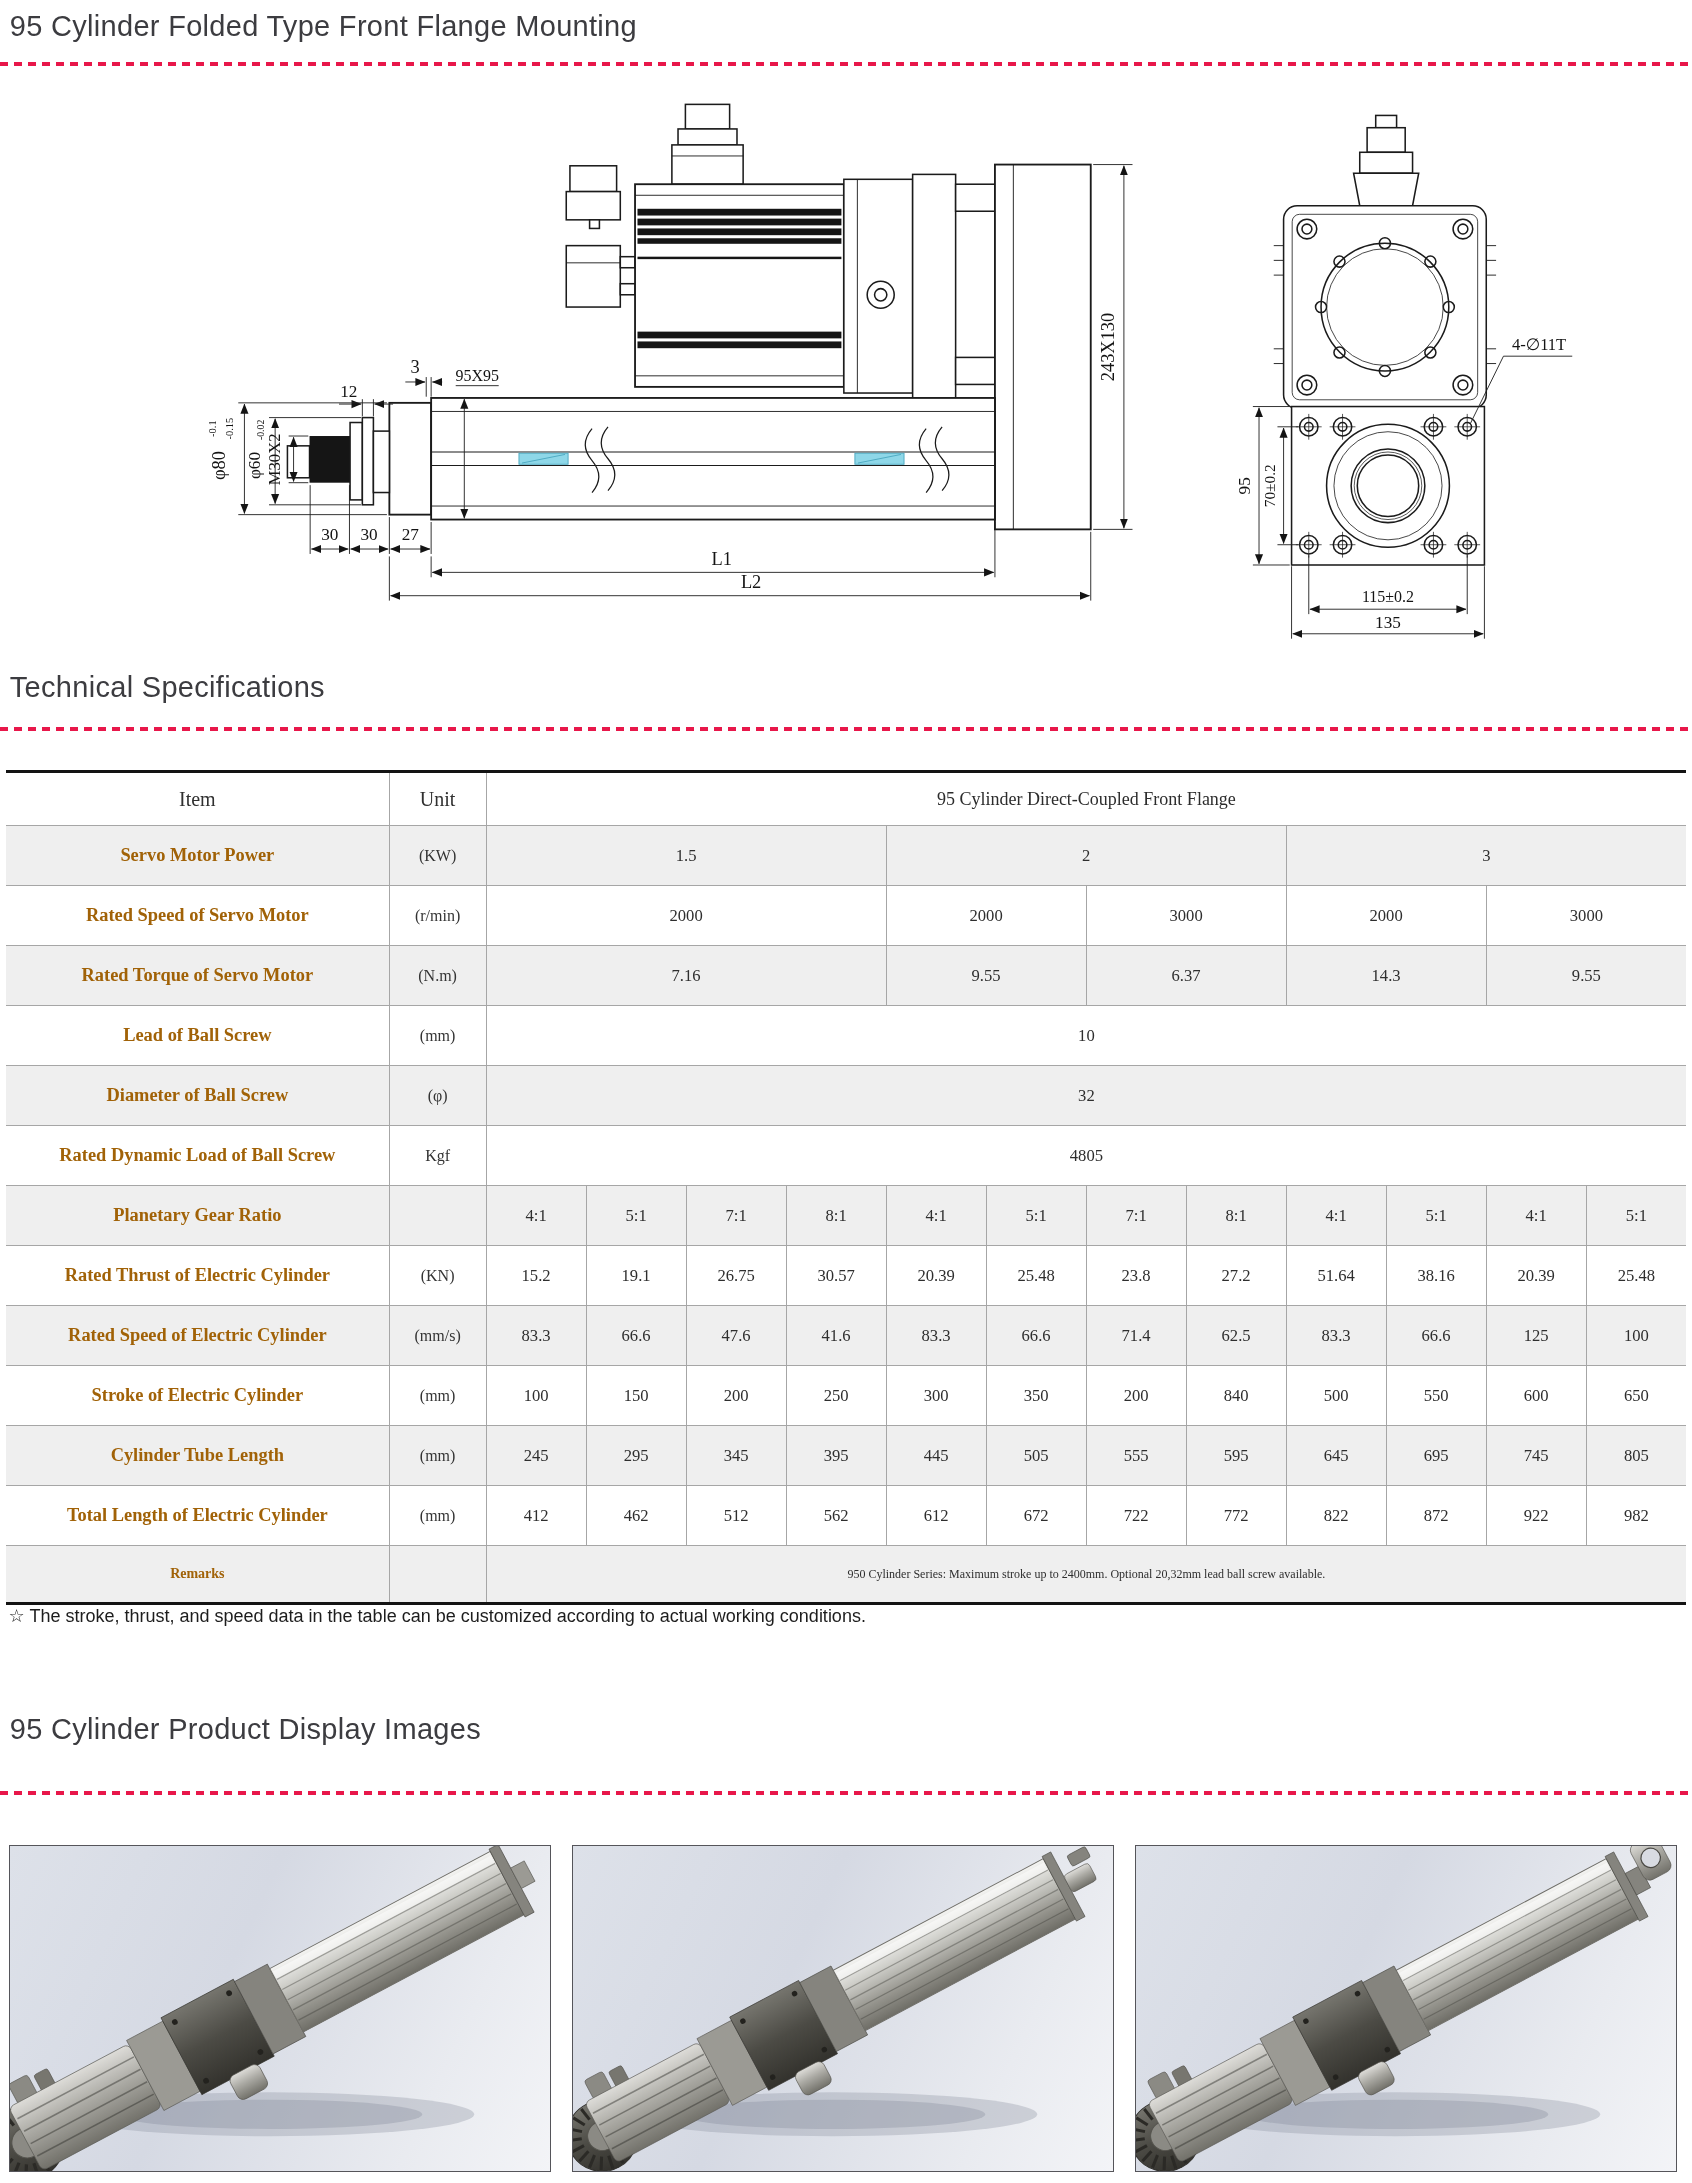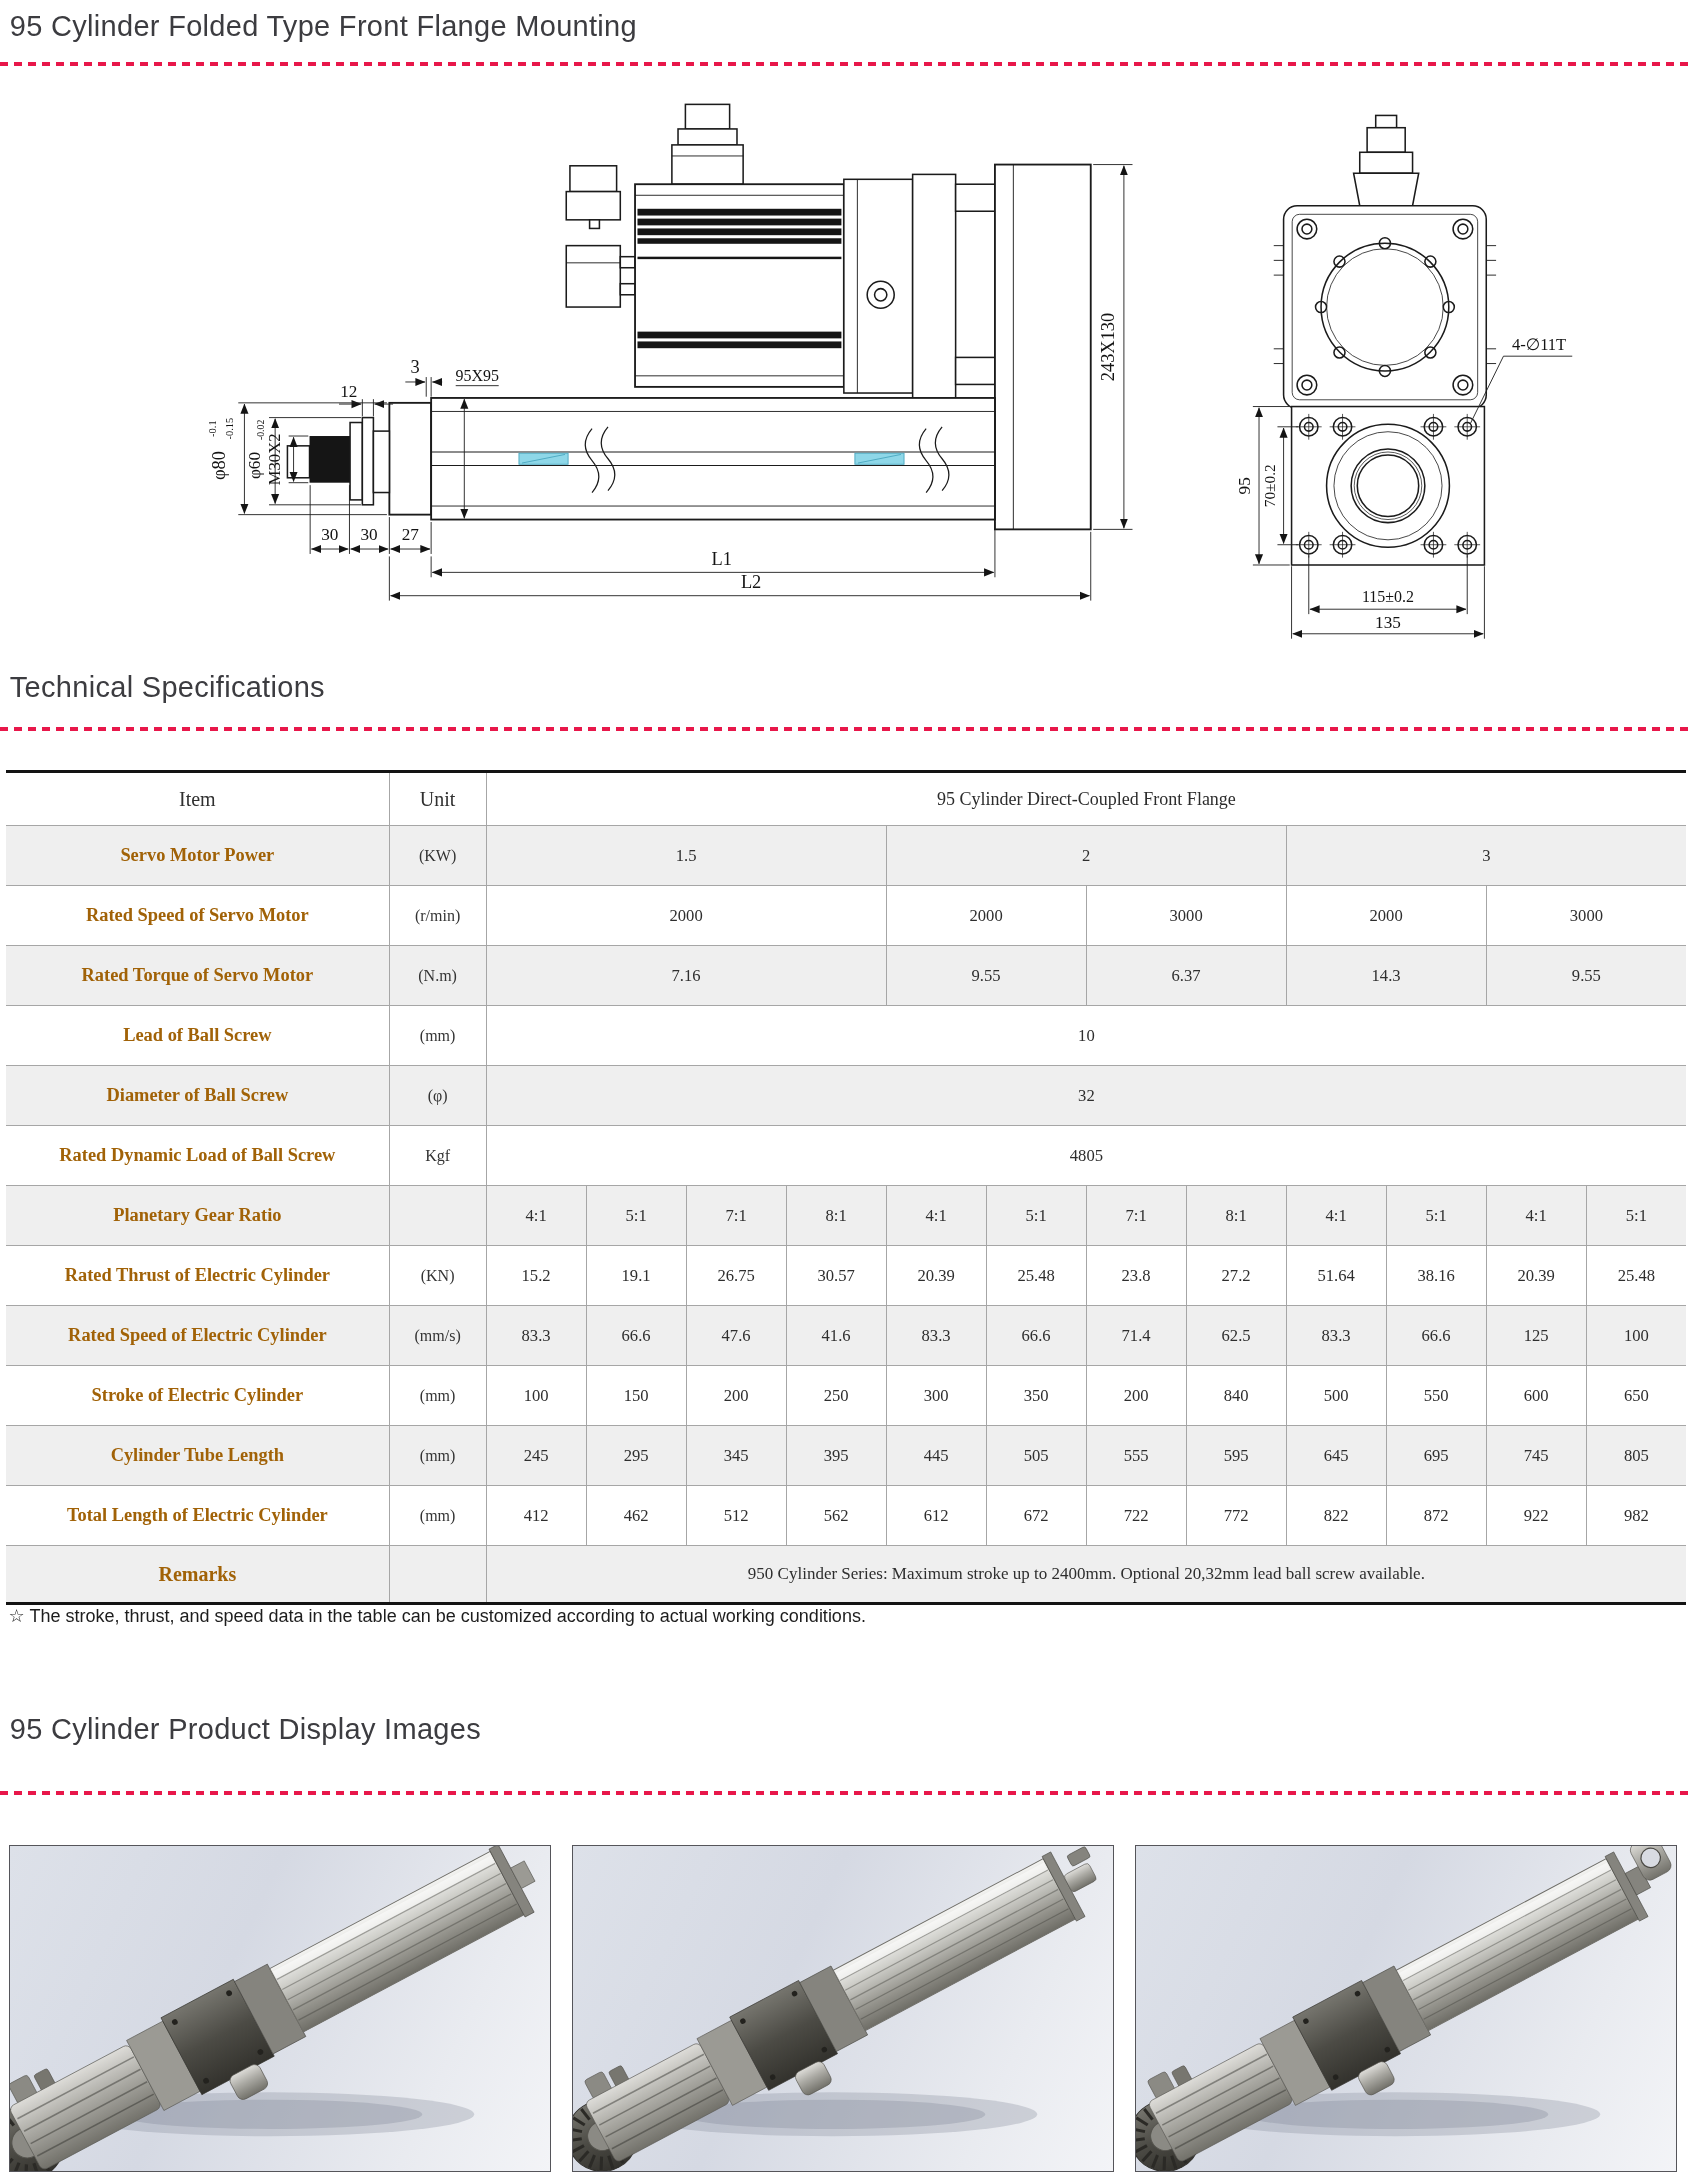--- a/index.html
+++ b/index.html
@@ -32,22 +32,22 @@
   table.spec tr.hdr-row { height:54px; }
   table.spec tr.remarks-row { height:58px; }
   table.spec tr.shaded { background:#efefef; }
   table.spec tr.plain { background:#ffffff; }
   table.spec tr.hdr-row { background:#ffffff; }
   .hdr-cell { font-size:20px; font-weight:400; color:#303030; }
   .group-cell { font-size:18px; font-weight:400; color:#2c2c2c; }
   td.item { font-size:18.4px; font-weight:700; color:#a16207; }
   td.unit { font-size:16px; color:#343434; }
   td.val  { font-size:16.6px; color:#2e2e2e; }
-  tr.remarks-row td.item { font-size:20px;margin-top:12px; }
-  tr.remarks-row td.val { font-size:17px; }
+  tr.remarks-row td.item { font-size:14px;margin-top:12px; }
+  tr.remarks-row td.val { font-size:12px; }
 
   .footnote { position:absolute; top:1605px; left:8.6px; font-size:18px; color:#1d1d1d; }
 
   
   .gallery { position:absolute; top:1845px; left:0; width:1692px; height:332px; }
   .product-box { position:absolute; top:0; height:327px; width:542px;
     border:1.2px solid #55555a;
     background:linear-gradient(115deg,#dde1e9 0%, #d5d9e3 40%, #e9ebf0 78%, #f3f4f7 100%); }
   .product-box svg { display:block; width:100%; height:100%; }
   .box-1 { left:8.6px; } .box-2 { left:572px; } .box-3 { left:1135px; }

